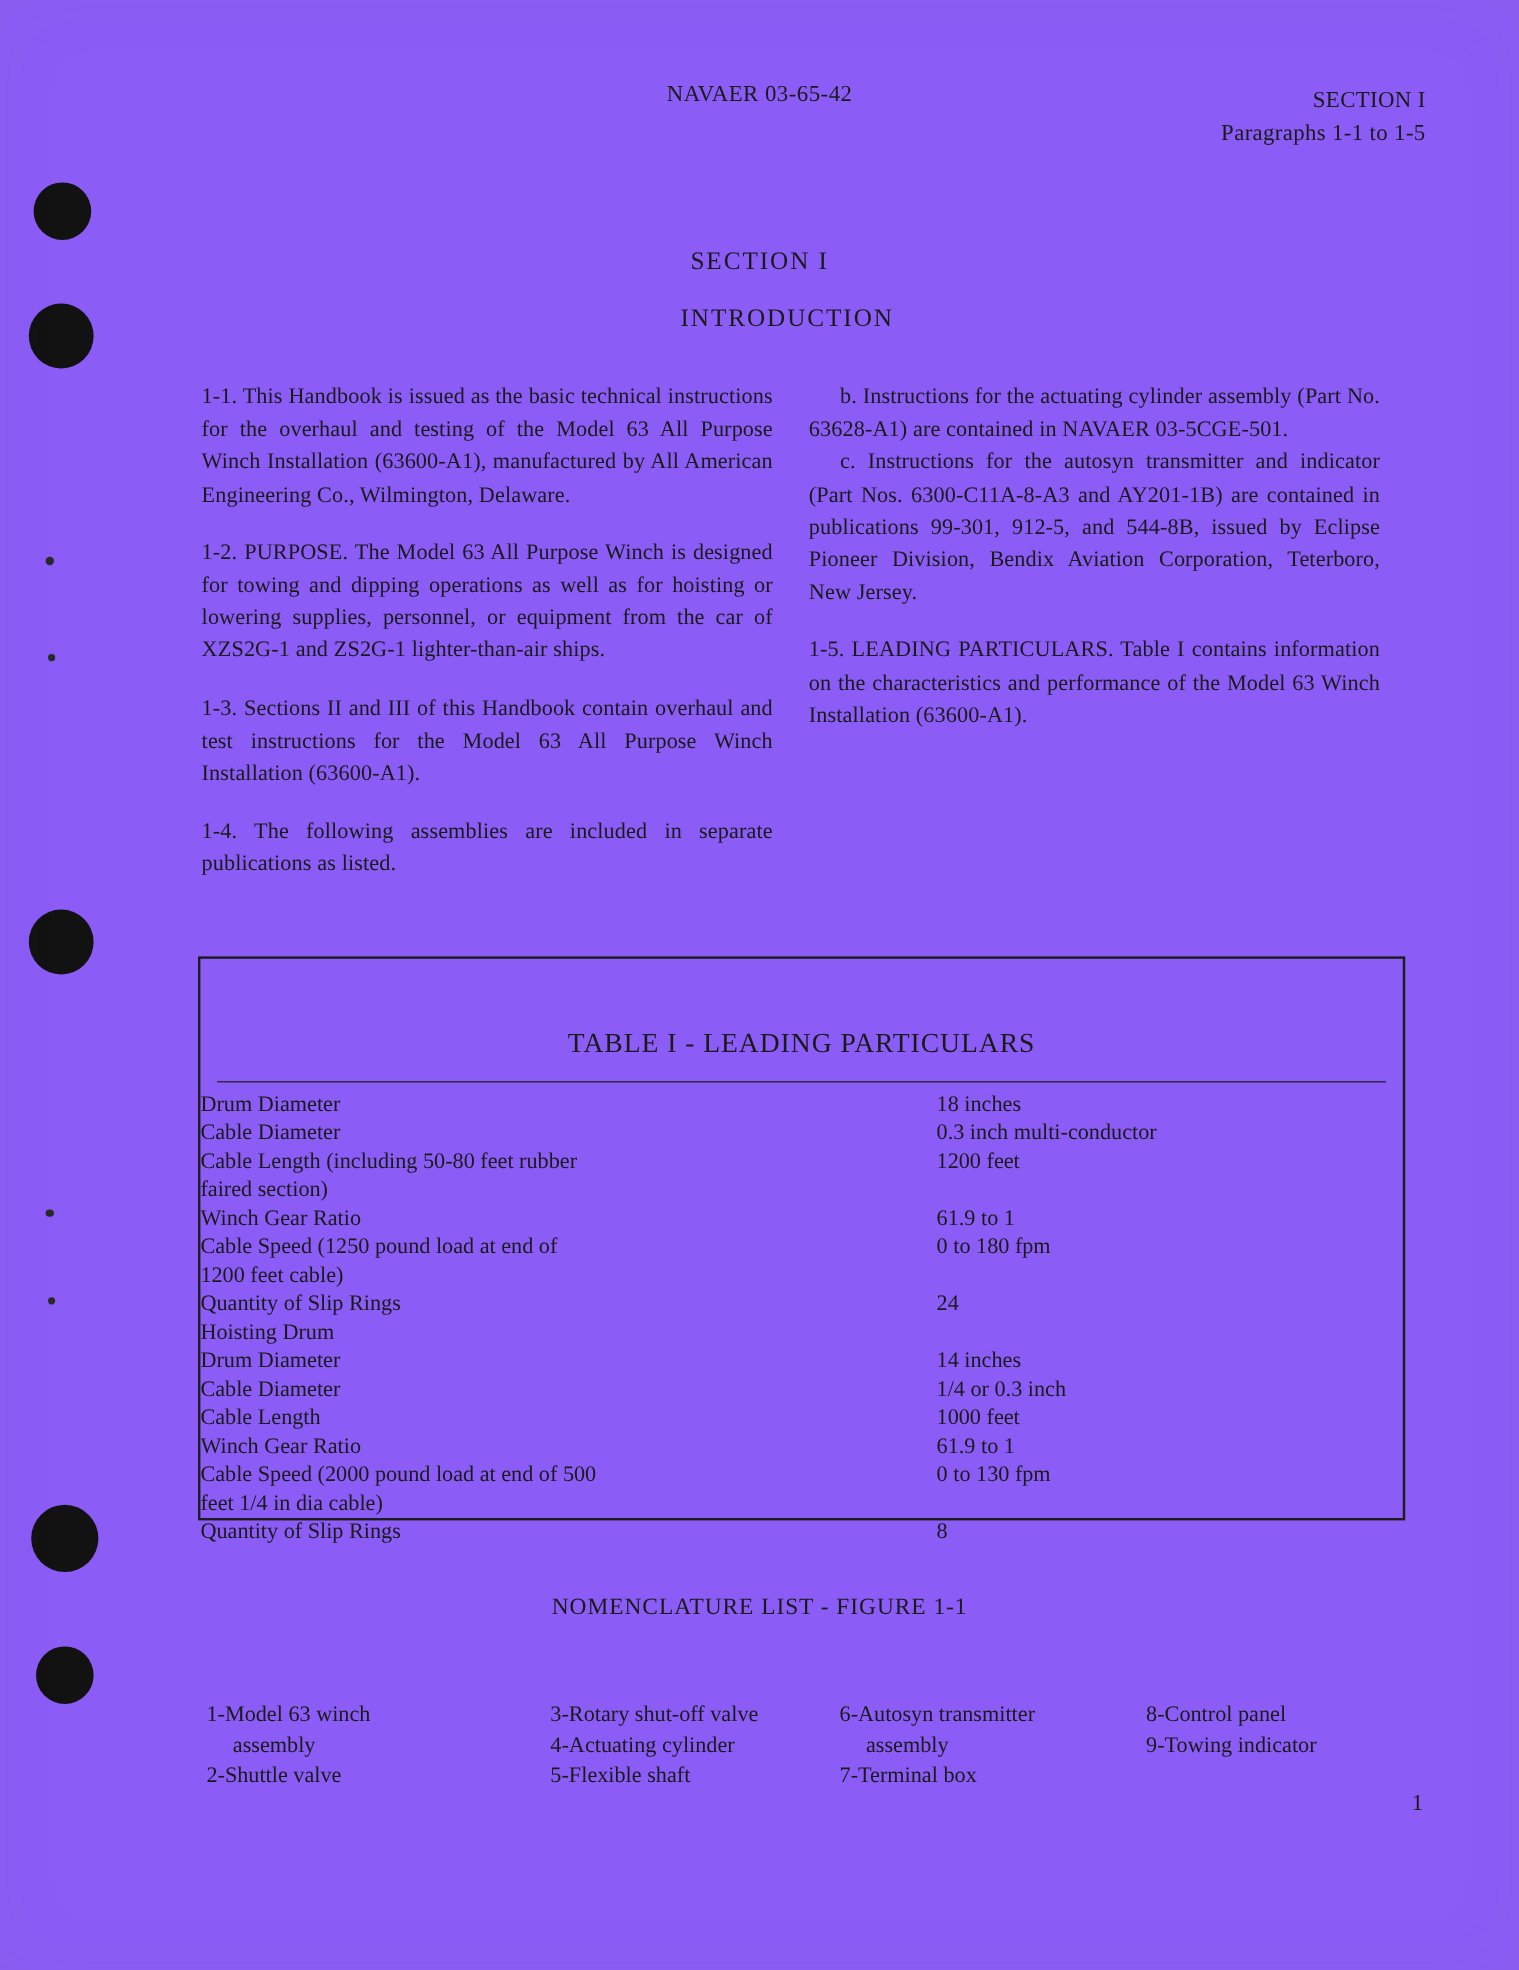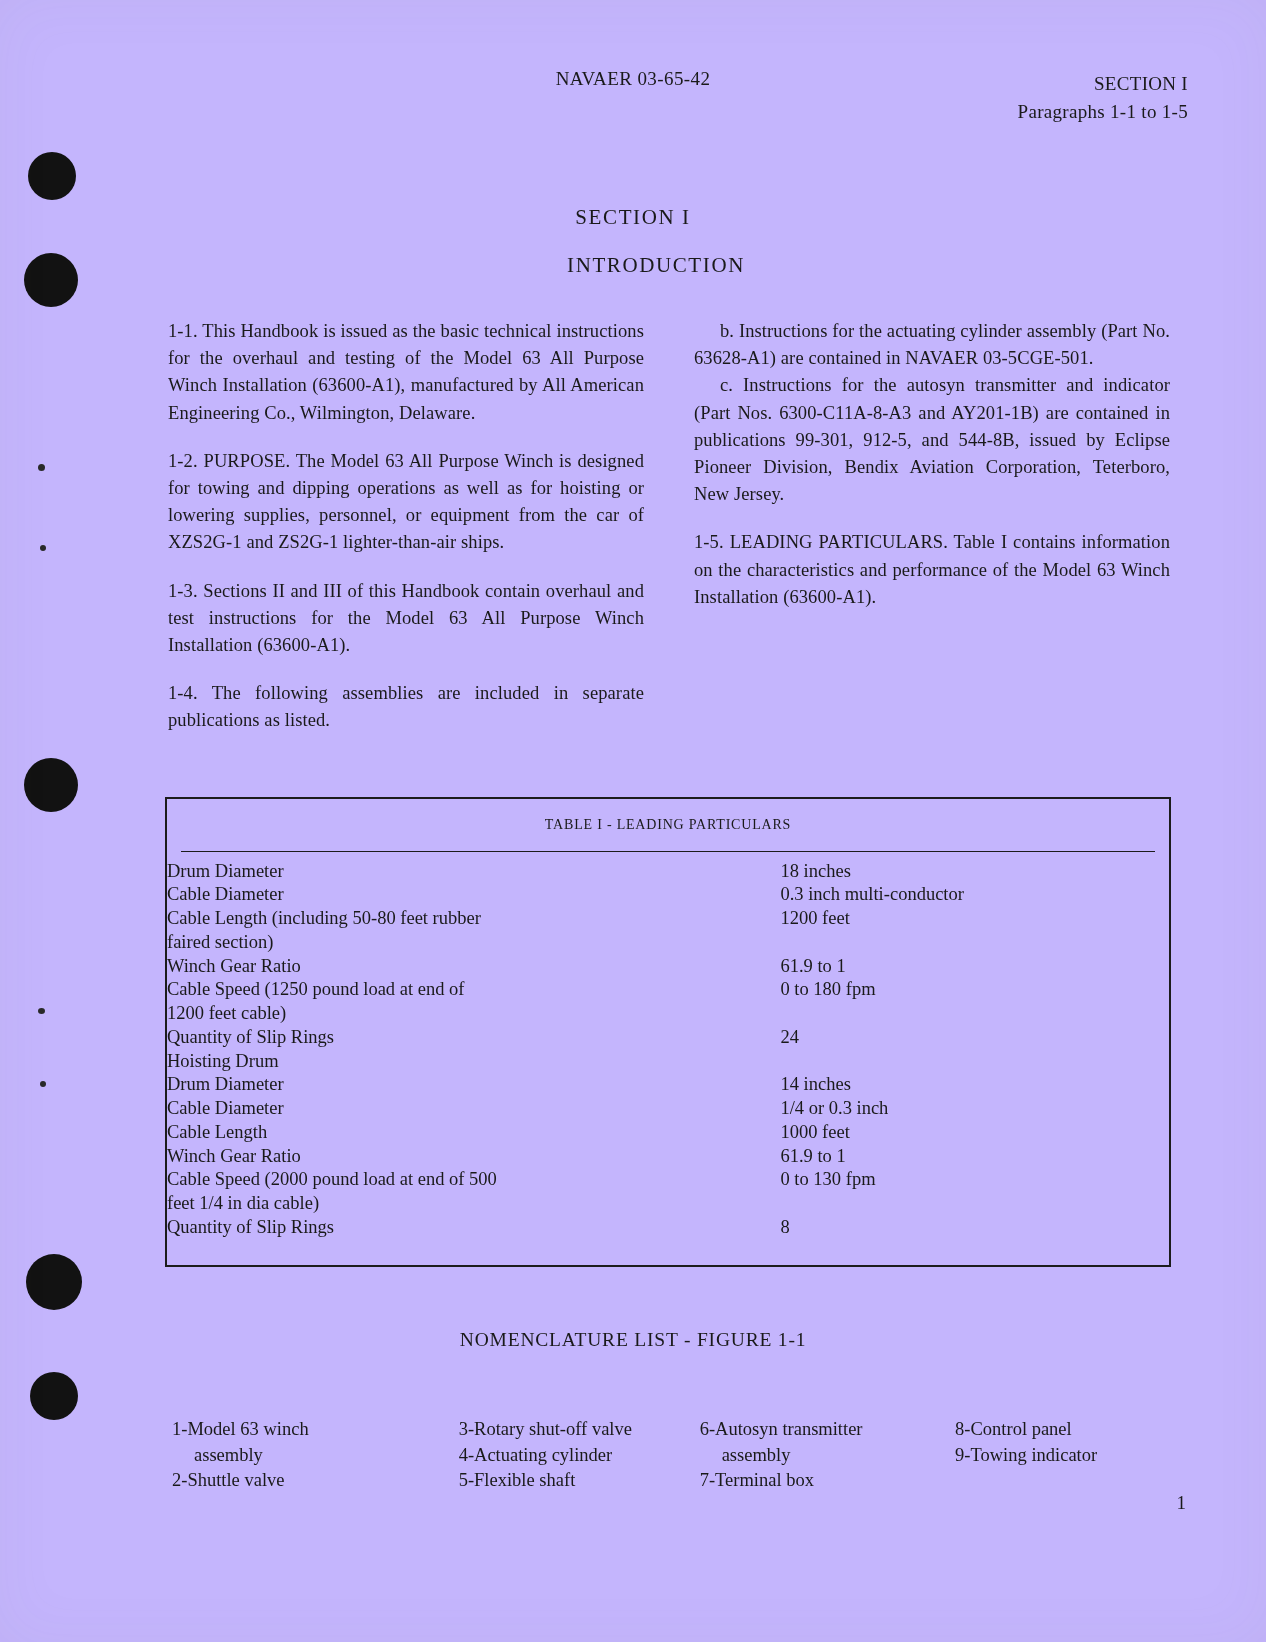--- a/index.html
+++ b/index.html
@@ -11,21 +11,21 @@
     width: 1266px;
     height: 1642px;
     position: relative;
     font-family: "Liberation Serif", serif;
     color: #1a1a1a;
     overflow: hidden;
   }
   .page {
     position: absolute;
     inset: 0;
-    background: #c4b5fd;
+    background: #8b5cf6;
   }
   
   .page::after {
     content: "";
     position: absolute;
     inset: 0;
     pointer-events: none;
     box-shadow: inset 0 0 60px rgba(120,115,105,0.06);
   }
 
@@ -82,21 +82,21 @@
     padding-left: 46px;
   }
 
   
   .cols {
     position: absolute;
     left: 168px;
     top: 318px;
     width: 1003px;
     display: flex;
-    gap: 50px;
+    gap: 30px;
   }
   .col {
     width: 476px;
   }
   .para {
     font-size: 18.5px;
     line-height: 1.47;
     text-align: justify;
     margin: 0 0 21px 0;
     letter-spacing: 0.1px;
@@ -109,23 +109,24 @@
     position: absolute;
     left: 165px;
     top: 797px;
     width: 1006px;
     height: 470px;
     border: 2px solid #1c1c1c;
     box-sizing: border-box;
   }
   .table-title {
     text-align: center;
-    font-size: 14px;
+    font-size: 23px;
     letter-spacing: 0.8px;
     padding-top: 18px;
+    margin-top: 40px;
   }
   .table-rule {
     margin: 18px 14px 0 14px;
     border-bottom: 1.5px solid #1c1c1c;
   }
   table.particulars {
     width: 100%;
     border-collapse: collapse;
     font-size: 18.5px;
     margin-top: 7px;

